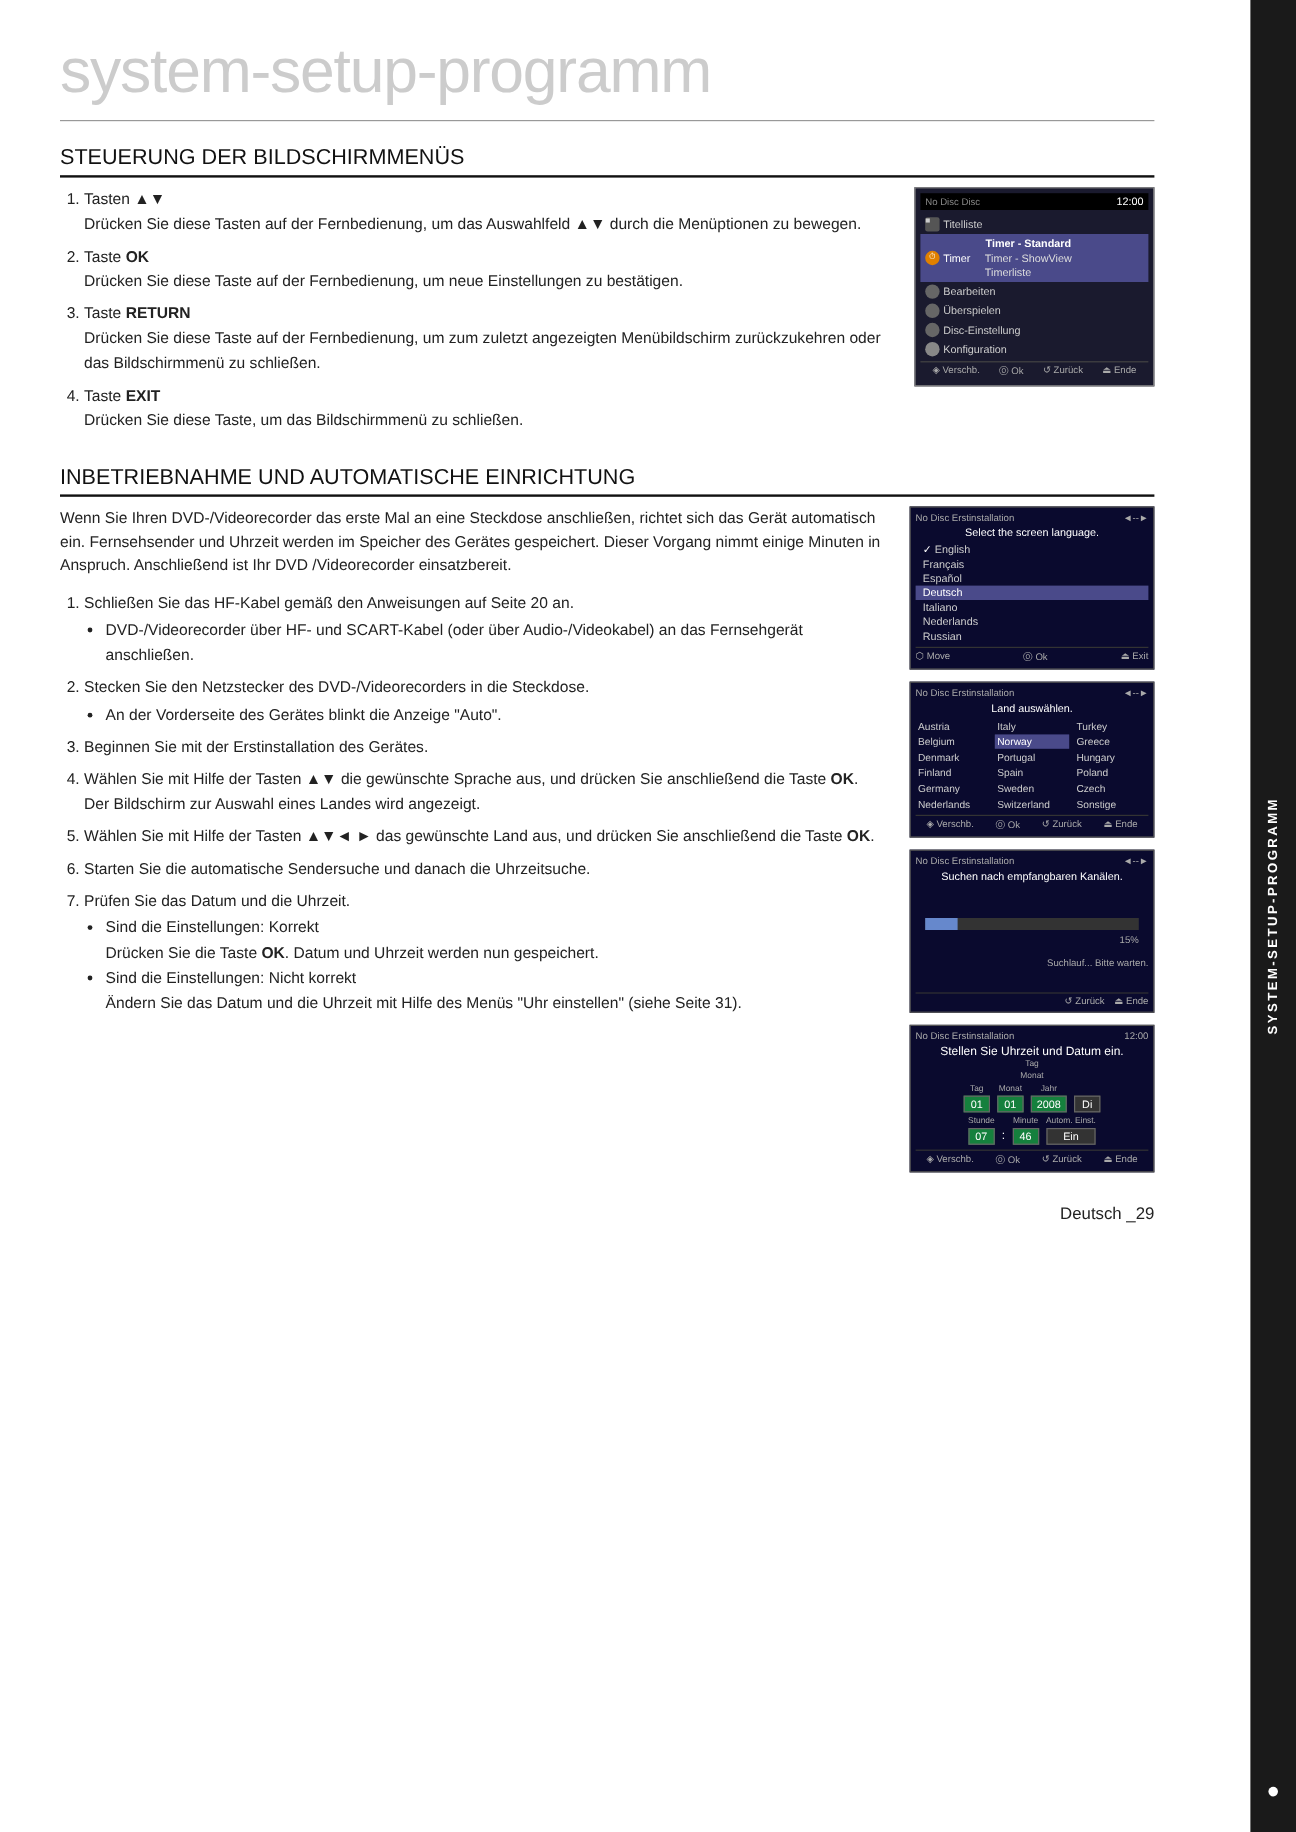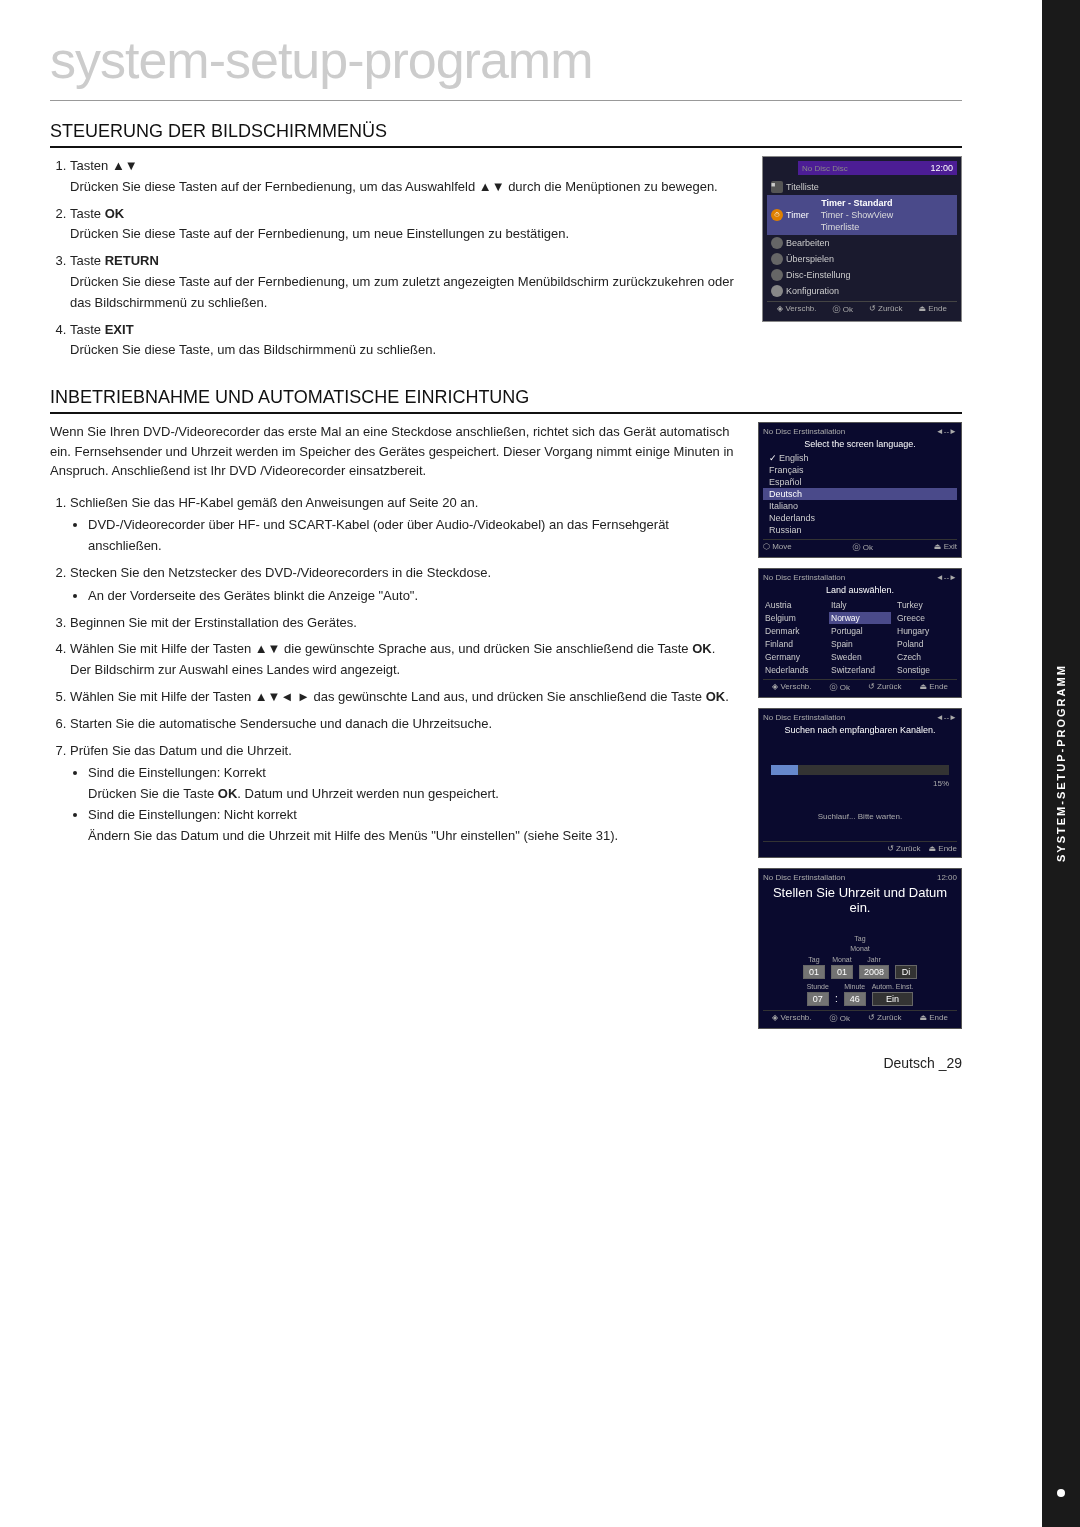--- a/index.html
+++ b/index.html
@@ -134,25 +134,24 @@
       color: #fff;
       font-size: 10px;
       padding: 4px;
       margin-bottom: 8px;
     }
 
     .screen-header {
       display: flex;
       justify-content: space-between;
       align-items: center;
-      background: #4c1d95;
+      background: #000000;
       padding: 2px 4px;
       margin-bottom: 4px;
       font-size: 9px;
-      margin-left: 31px;
     }
 
     .screen-menu-item {
       display: flex;
       align-items: center;
       padding: 2px 4px;
       font-size: 9px;
       color: #ccc;
     }
 
@@ -317,24 +316,24 @@
     }
 
     .progress-label {
       text-align: right;
       font-size: 8px;
       color: #aaa;
       padding-right: 8px;
     }
 
     .search-status {
-      text-align: center;
-      font-size: 8px;
-      color: #aaa;
-      margin-top: 18px;
+      text-align: right;
+      font-size: 8px;
+      color: #aaa;
+      margin-top: 4px;
     }
 
     .search-footer {
       display: flex;
       justify-content: flex-end;
       gap: 8px;
       border-top: 1px solid #333;
       margin-top: 6px;
       padding-top: 2px;
       font-size: 8px;
@@ -355,22 +354,22 @@
       display: flex;
       justify-content: space-between;
       font-size: 8px;
       color: #aaa;
       margin-bottom: 3px;
     }
 
     .time-screen .title {
       text-align: center;
       color: #fff;
-      margin-bottom: 20px;
-      font-size: 13px;
+      margin-bottom: 1px;
+      font-size: 10px;
     }
 
     .time-field-group {
       text-align: center;
     }
 
     .time-field-label {
       font-size: 7px;
       color: #aaa;
       margin-bottom: 2px;
@@ -380,21 +379,21 @@
       background: #333;
       border: 1px solid #666;
       color: #fff;
       padding: 1px 4px;
       font-size: 9px;
       min-width: 22px;
       text-align: center;
     }
 
     .time-field-value.blue-bg {
-      background: #737373;
+      background: #15803d;
     }
 
     .time-footer {
       display: flex;
       justify-content: space-around;
       border-top: 1px solid #333;
       margin-top: 4px;
       padding-top: 2px;
       font-size: 8px;
       color: #aaa;

